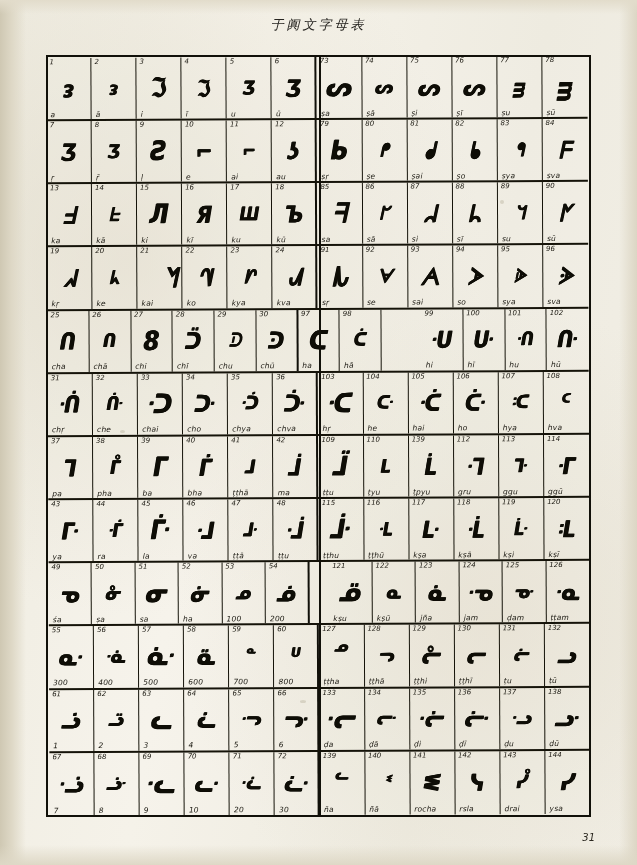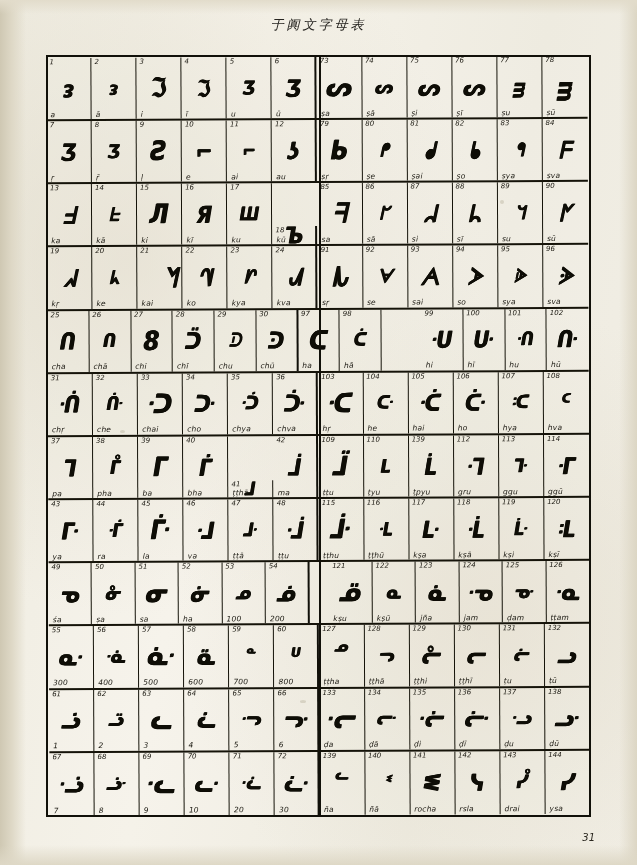--- a/index.html
+++ b/index.html
@@ -321,21 +321,21 @@
           <div class="cell" style="width: 8.33333%;">
             <span class="num">16</span>
             <span class="glyph">Я</span>
             <span class="rom">kī</span>
           </div>
           <div class="cell" style="width: 8.33333%;">
             <span class="num">17</span>
             <span class="glyph sm">Ш</span>
             <span class="rom">ku</span>
           </div>
-          <div class="cell" style="width: 8.33333%; border-right: 2px solid rgb(22, 21, 15); margin-top: 43px;">
+          <div class="cell" style="width: 8.33333%; border-right: 2px solid rgb(22, 21, 15);">
             <span class="num">18</span>
             <span class="glyph">Ъ</span>
             <span class="rom">kū</span>
           </div>
           <div class="cell" style="width: 8.33333%;">
             <span class="num">85</span>
             <span class="glyph lg">ᖷ</span>
             <span class="rom">sa</span>
           </div>
           <div class="cell" style="width: 8.33333%;">
@@ -564,21 +564,21 @@
           <div class="cell" style="width: 8.33333%;">
             <span class="num">39</span>
             <span class="glyph lg">ᒥ</span>
             <span class="rom">ba</span>
           </div>
           <div class="cell" style="width: 8.33333%;">
             <span class="num">40</span>
             <span class="glyph">ᒦ</span>
             <span class="rom">bha</span>
           </div>
-          <div class="cell" style="width: 8.33333%; margin-top: 44px;">
+          <div class="cell" style="width: 8.33333%;">
             <span class="num">41</span>
             <span class="glyph sm">ᒧ</span>
             <span class="rom">ṭṭhā</span>
           </div>
           <div class="cell" style="width: 8.33333%; border-right: 2px solid rgb(22, 21, 15);">
             <span class="num">42</span>
             <span class="glyph">ᒨ</span>
             <span class="rom">ma</span>
           </div>
           <div class="cell" style="width: 8.33333%;">

